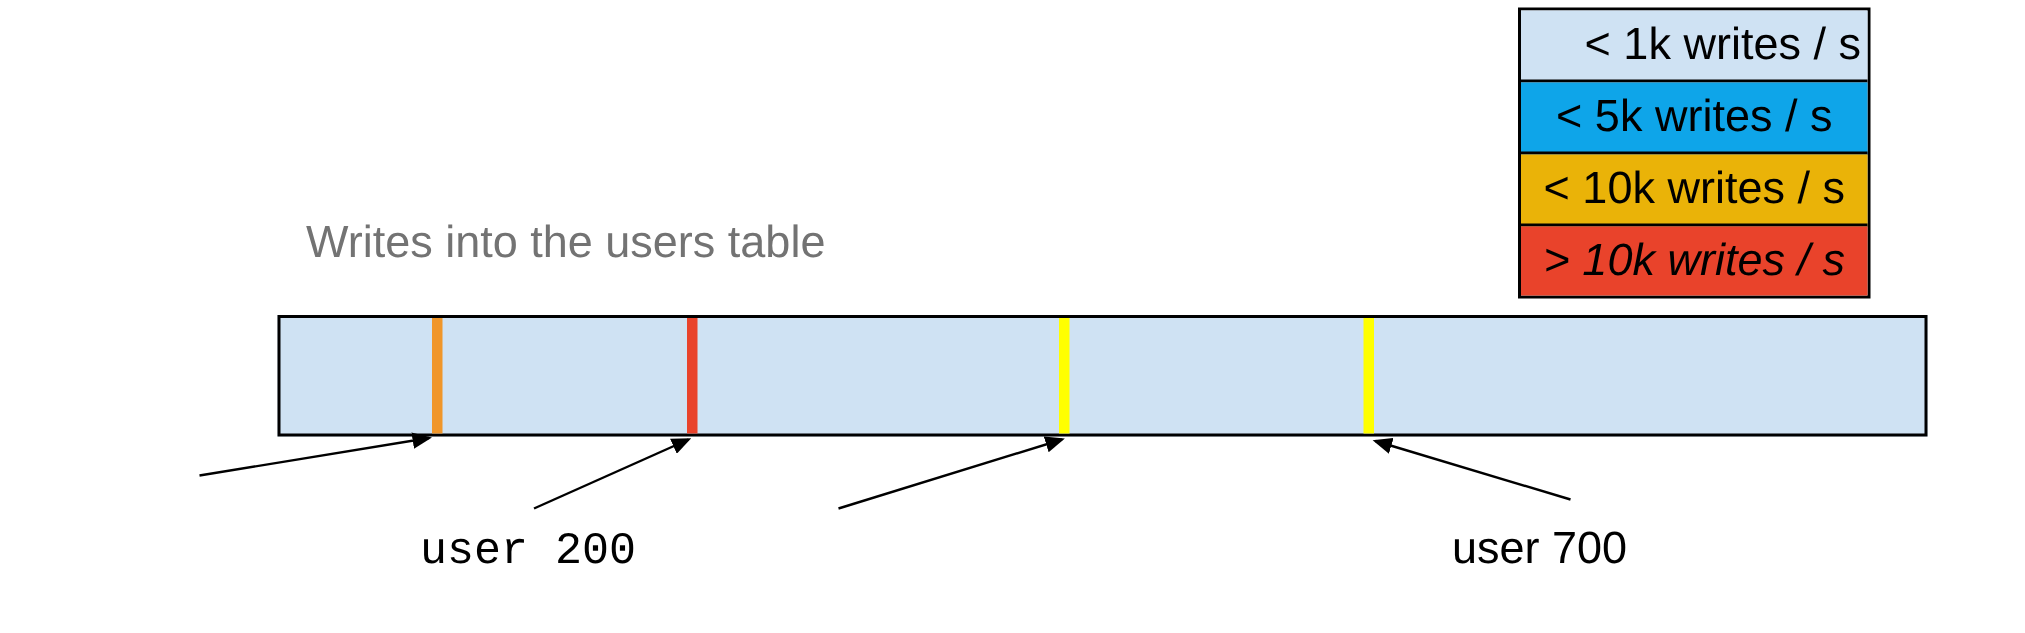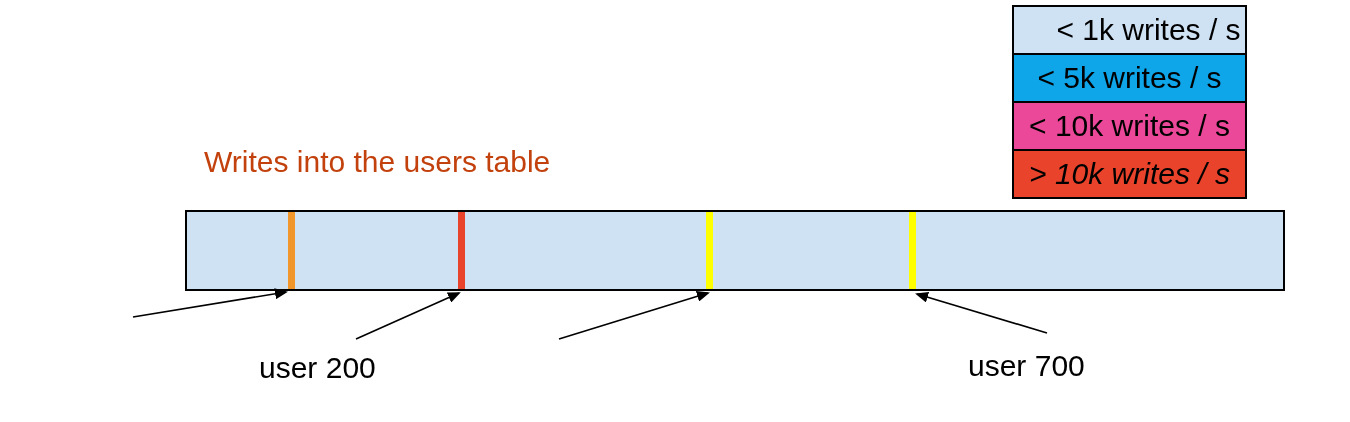--- a/index.html
+++ b/index.html
@@ -14,21 +14,21 @@
     height: 422px;
     background: #ffffff;
     overflow: hidden;
   }
   .diagram-title {
     position: absolute;
     left: 204px;
     top: 147px;
     font-size: 30px;
     line-height: 30px;
-    color: #c2410c;
+    color: #737373;
     white-space: nowrap;
   }
   .legend {
     position: absolute;
     left: 1012px;
     top: 5px;
     width: 231px;
     border: 2px solid #000000;
     box-sizing: content-box;
   }
@@ -63,21 +63,21 @@
   .stripe-3 { left: 519px; }
   .stripe-4 { left: 722px; }
   .user-label {
     position: absolute;
     font-size: 30px;
     line-height: 30px;
     color: #000000;
     white-space: nowrap;
   }
   .label-1 { left: 53px;  top: 338px; }
-  .label-2 { left: 259px; top: 353px; }
+  .label-2 { left: 280px; top: 353px; font-family: Liberation Mono, monospace; }
   .label-3 { left: 493px; top: 353px; }
   .label-4 { left: 968px; top: 351px; }
   .arrows-overlay {
     position: absolute;
     left: 0;
     top: 0;
     width: 1350px;
     height: 422px;
     pointer-events: none;
   }
@@ -85,21 +85,21 @@
 </head>
 <body>
 
 <div class="canvas">
 
   <div class="diagram-title">Writes into the users table</div>
 
   <div class="legend">
     <div class="legend-row" style="background: rgb(207, 226, 243); padding-left: 38px;">&lt; 1k writes / s</div>
     <div class="legend-row" style="background: #0ea5e9;">&lt; 5k writes / s</div>
-    <div class="legend-row" style="background: #ec4899;">&lt; 10k writes / s</div>
+    <div class="legend-row" style="background: #eab308;">&lt; 10k writes / s</div>
     <div class="legend-row" style="background: rgb(233, 67, 43); font-style: italic;">&gt; 10k writes / s</div>
   </div>
 
   <div class="table-bar" style="background: rgb(207, 226, 243);">
     <div class="stripe stripe-1" style="background: rgb(240, 150, 42);"></div>
     <div class="stripe stripe-2" style="background: rgb(233, 67, 43);"></div>
     <div class="stripe stripe-3" style="background: rgb(255, 255, 0);"></div>
     <div class="stripe stripe-4" style="background: rgb(255, 255, 0);"></div>
   </div>
 

